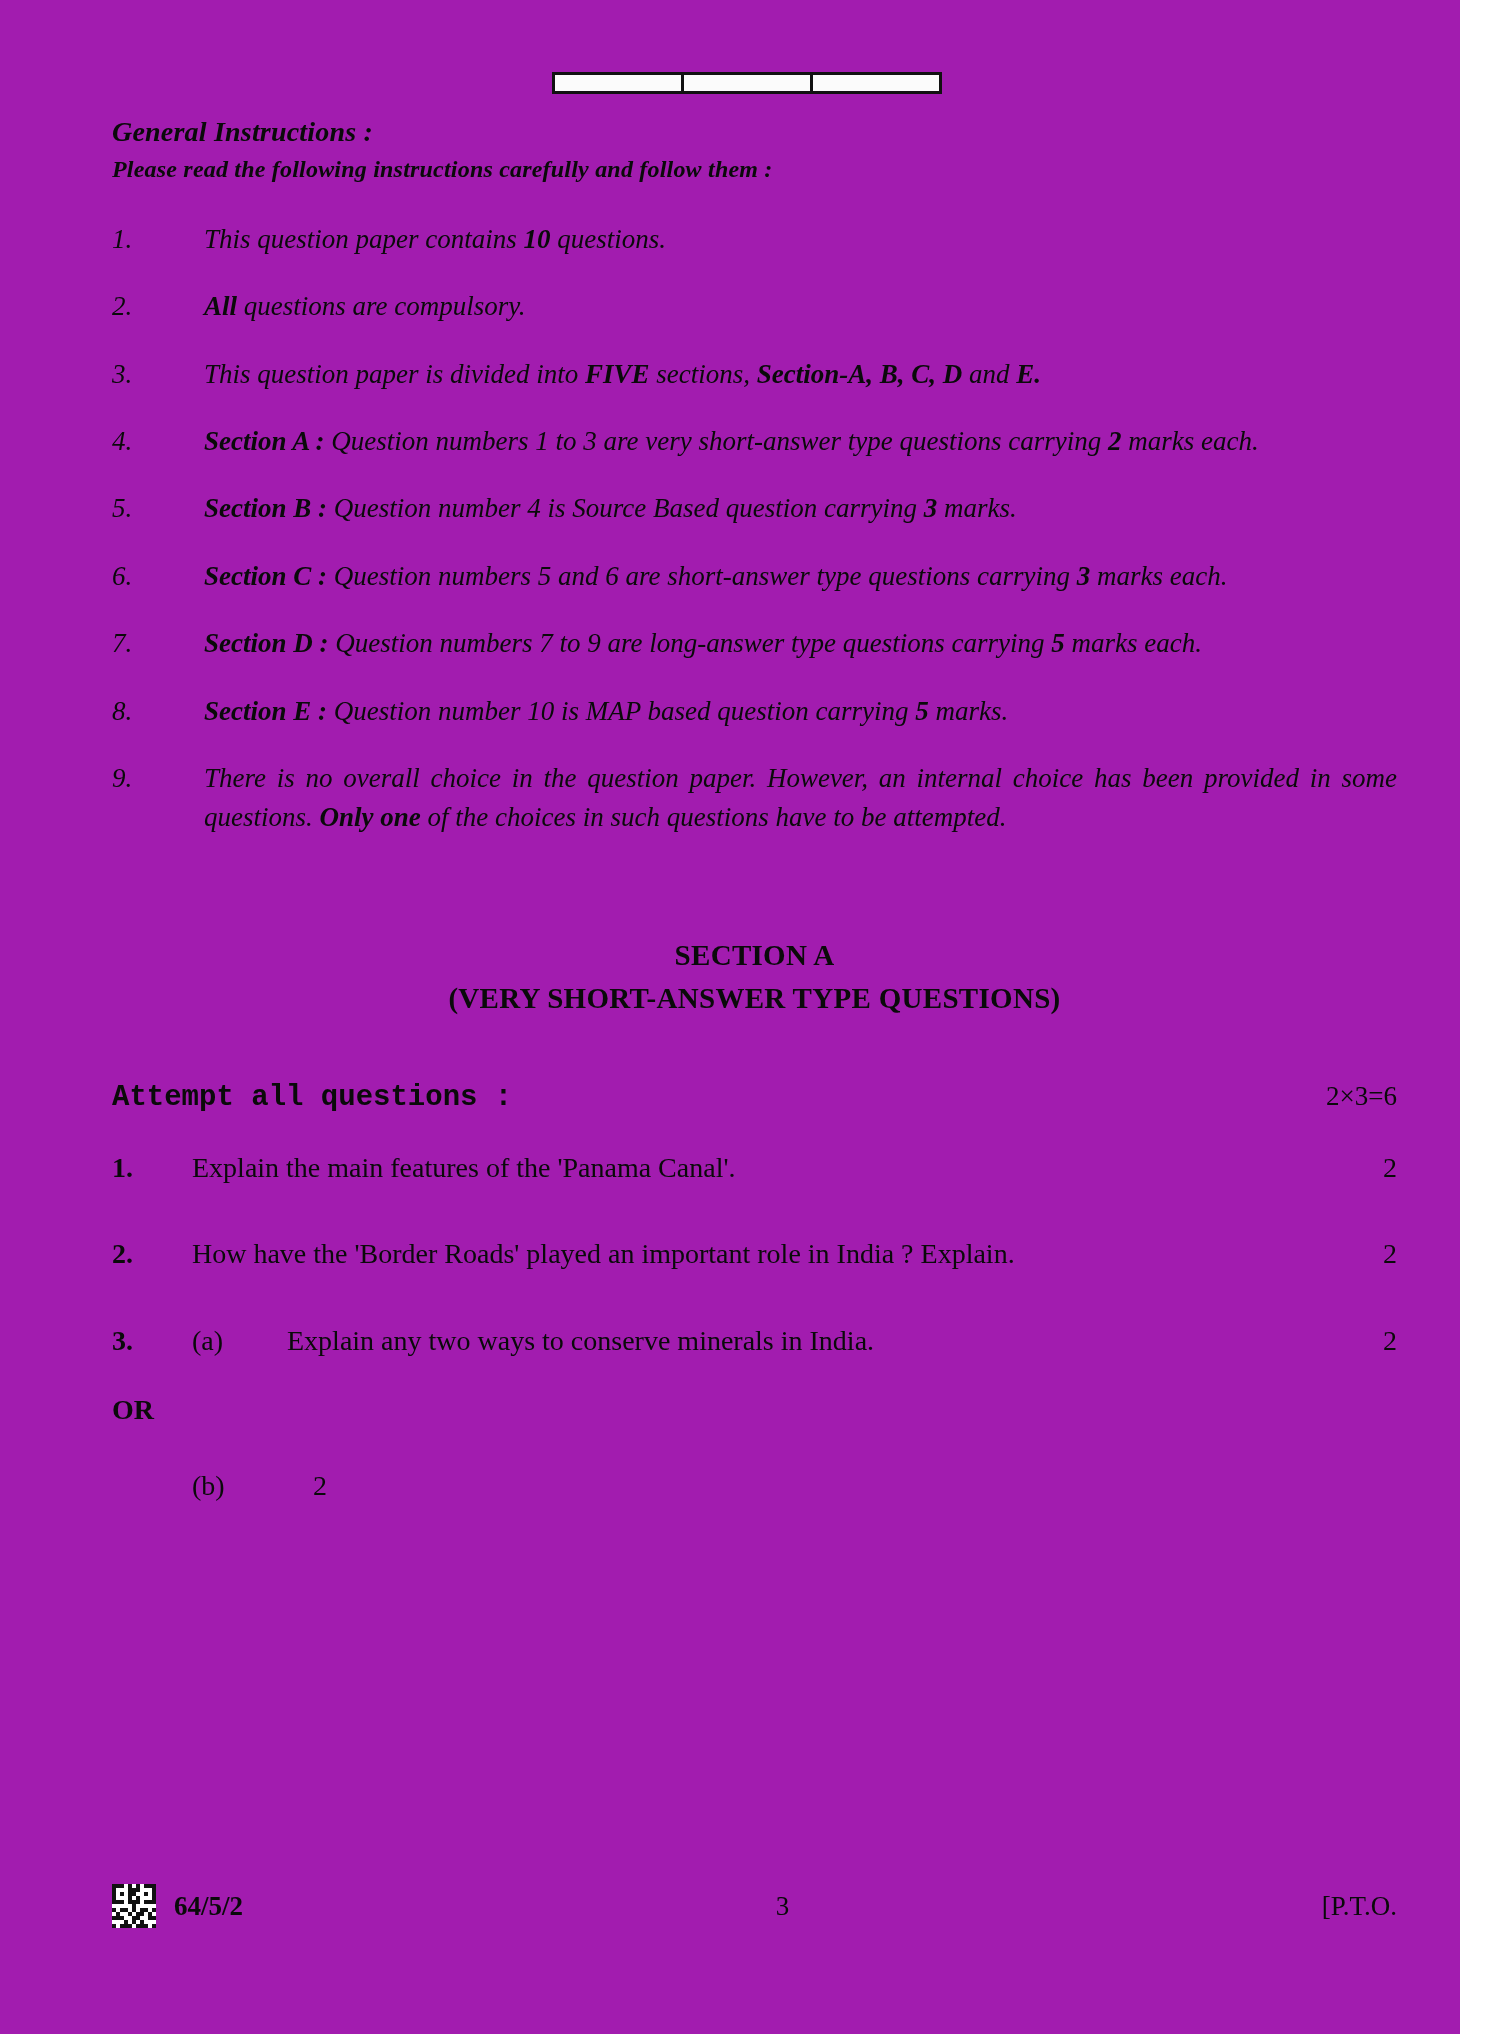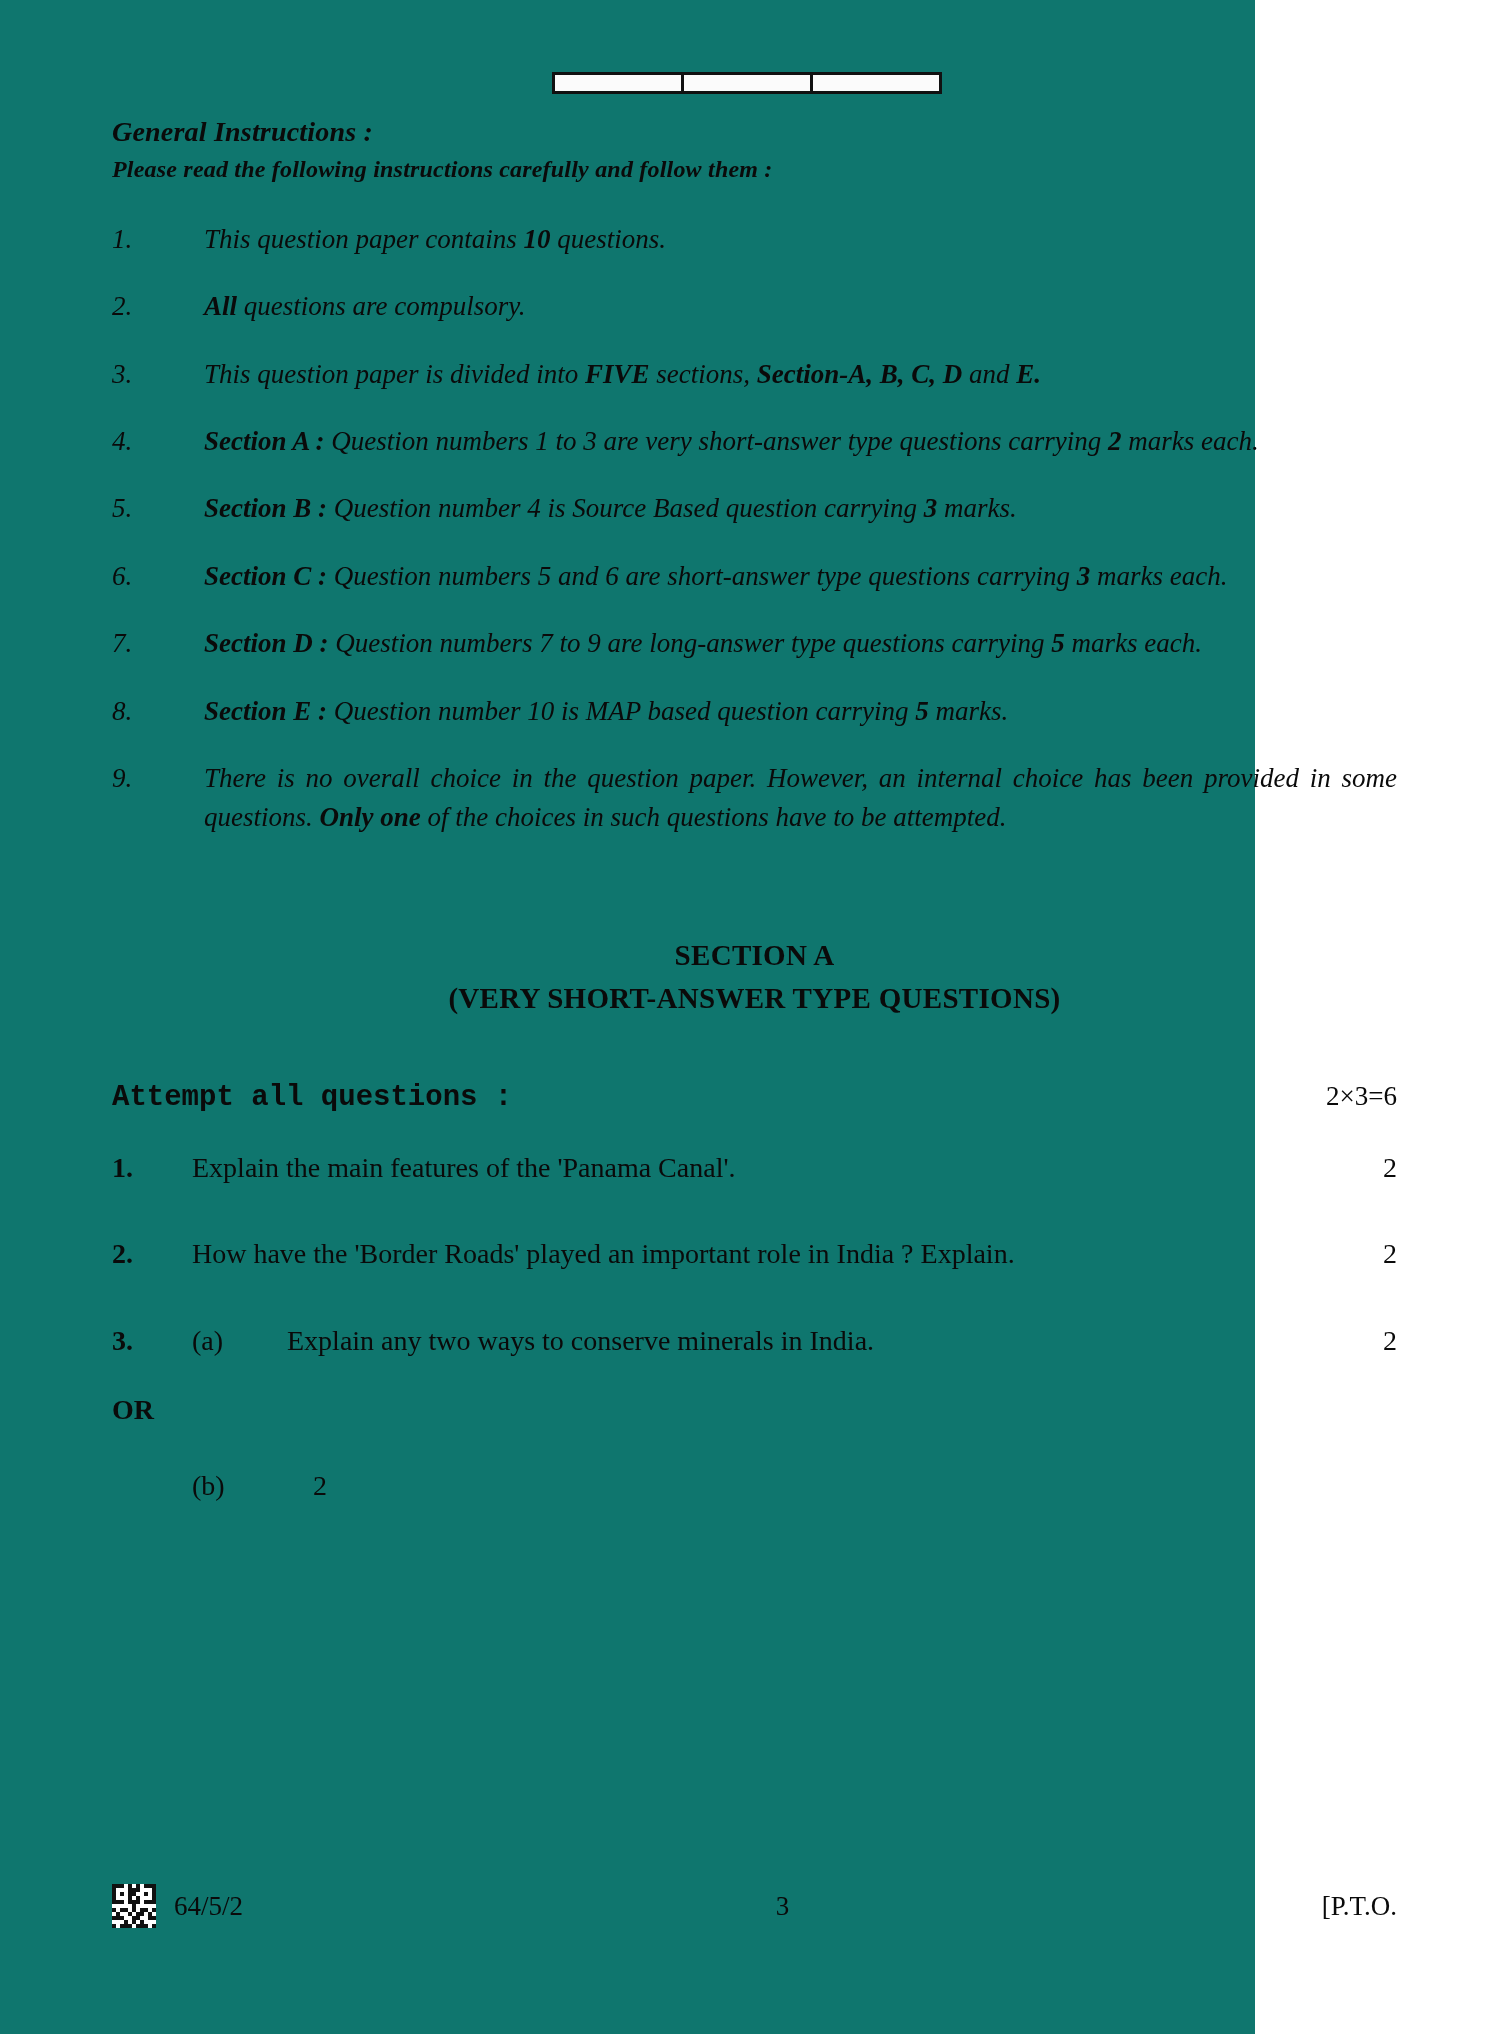--- a/index.html
+++ b/index.html
@@ -12,23 +12,23 @@
     height: 2034px;
     position: relative;
     font-family: "Liberation Serif", "DejaVu Serif", serif;
     color: #0a0a0a;
     overflow: hidden;
   }
 
   .page {
     position: absolute;
     left: 0; top: 0;
-    width: 1255px;
+    width: 1460px;
     height: 2034px;
-    background: #0f766e;
+    background: #a21caf;
   }
 
   
   .top-box {
     position: absolute;
     left: 552px;
     top: 72px;
     width: 390px;
     height: 22px;
     border: 3px solid #111;
@@ -174,20 +174,21 @@
     margin-right: 18px;
     position: relative;
     background: #ffffff;
   }
   .qr .cell {
     position: absolute;
     background: #111;
   }
   .footer .code {
     flex: 0 0 auto;
+    font-weight: bold;
   }
   .footer .pageno {
     flex: 1;
     text-align: center;
   }
   .footer .pto {
     flex: 0 0 auto;
     text-align: right;
   }
 </style>

